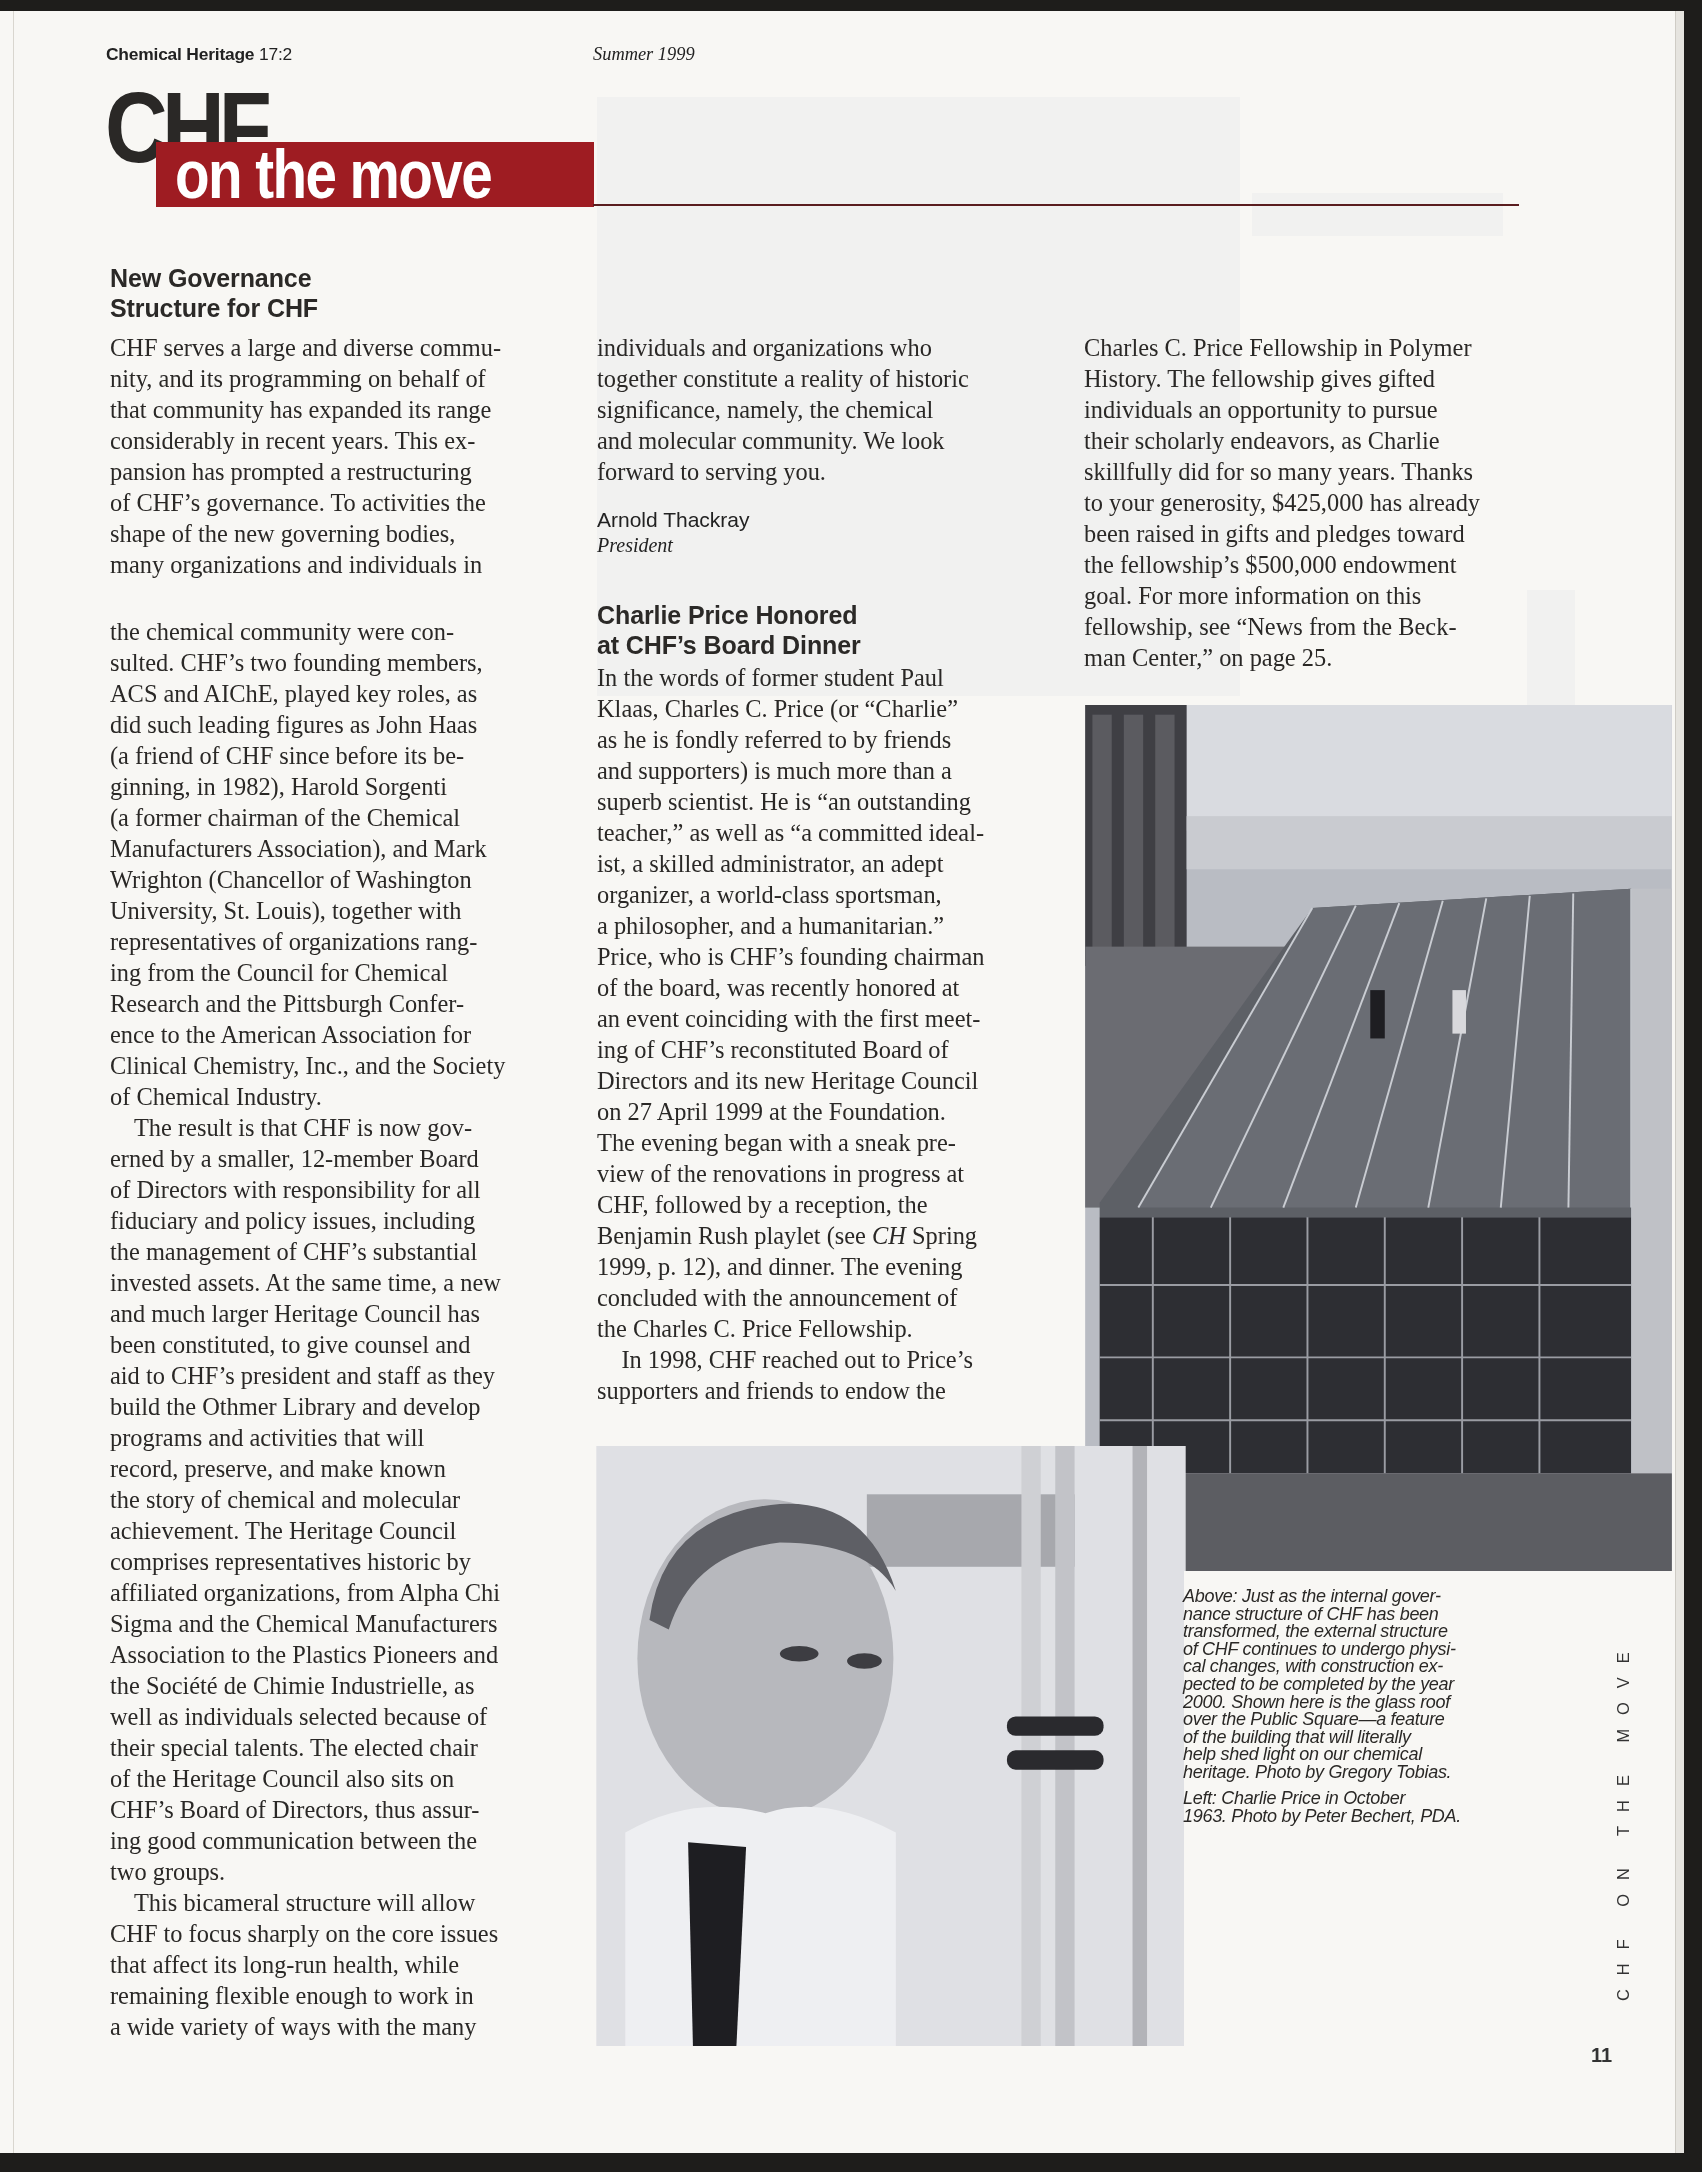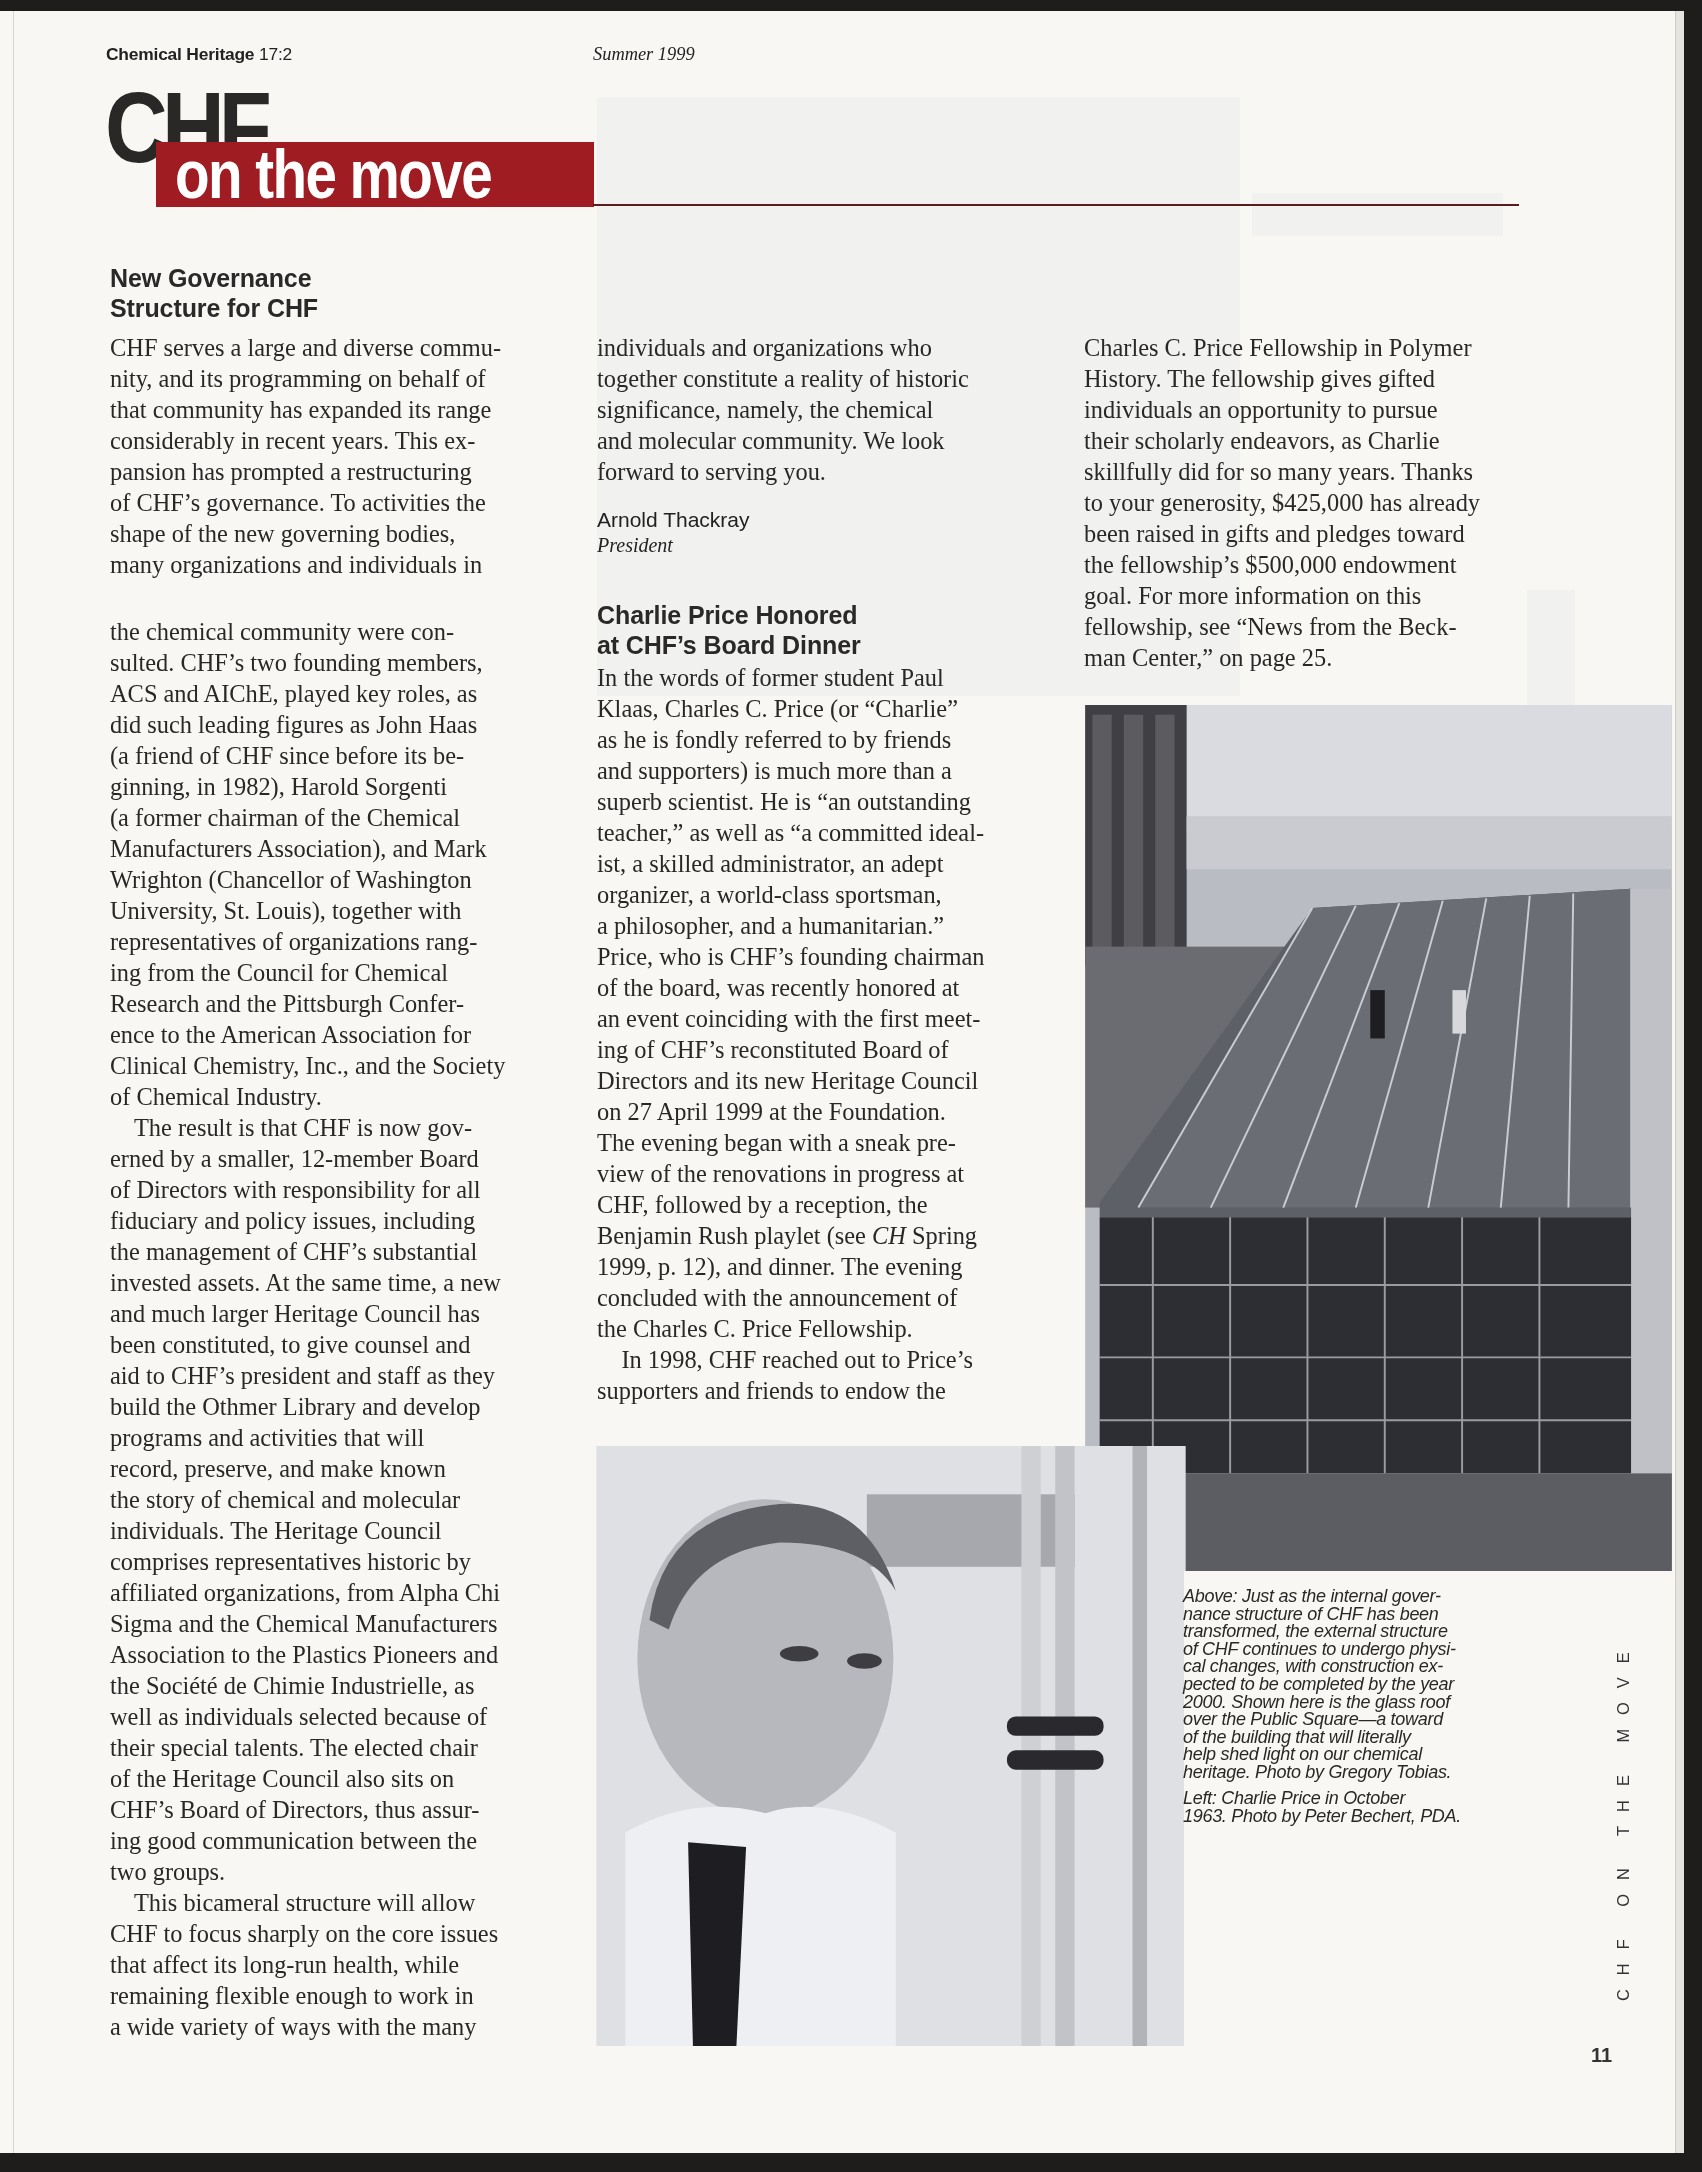--- a/index.html
+++ b/index.html
@@ -134,21 +134,21 @@
     <span class="line" style="white-space: pre;">fiduciary and policy issues, including</span>
     <span class="line" style="white-space: pre;">the management of CHF’s substantial</span>
     <span class="line" style="white-space: pre;">invested assets. At the same time, a new</span>
     <span class="line" style="white-space: pre;">and much larger Heritage Council has</span>
     <span class="line" style="white-space: pre;">been constituted, to give counsel and</span>
     <span class="line" style="white-space: pre;">aid to CHF’s president and staff as they</span>
     <span class="line" style="white-space: pre;">build the Othmer Library and develop</span>
     <span class="line" style="white-space: pre;">programs and activities that will</span>
     <span class="line" style="white-space: pre;">record, preserve, and make known</span>
     <span class="line" style="white-space: pre;">the story of chemical and molecular</span>
-    <span class="line" style="white-space: pre;">individuals. The Heritage Council</span>
+    <span class="line" style="white-space: pre;">achievement. The Heritage Council</span>
     <span class="line" style="white-space: pre;">comprises representatives historic by</span>
     <span class="line" style="white-space: pre;">affiliated organizations, from Alpha Chi</span>
     <span class="line" style="white-space: pre;">Sigma and the Chemical Manufacturers</span>
     <span class="line" style="white-space: pre;">Association to the Plastics Pioneers and</span>
     <span class="line" style="white-space: pre;">the Société de Chimie Industrielle, as</span>
     <span class="line" style="white-space: pre;">well as individuals selected because of</span>
     <span class="line" style="white-space: pre;">their special talents. The elected chair</span>
     <span class="line" style="white-space: pre;">of the Heritage Council also sits on</span>
     <span class="line" style="white-space: pre;">CHF’s Board of Directors, thus assur-</span>
     <span class="line" style="white-space: pre;">ing good communication between the</span>
@@ -282,21 +282,21 @@
 
 <div class="caption-box"></div>
 <div class="caption" id="caption">
     <span class="cl">Above: Just as the internal gover-</span>
     <span class="cl">nance structure of CHF has been</span>
     <span class="cl">transformed, the external structure</span>
     <span class="cl">of CHF continues to undergo physi-</span>
     <span class="cl">cal changes, with construction ex-</span>
     <span class="cl">pected to be completed by the year</span>
     <span class="cl">2000. Shown here is the glass roof</span>
-    <span class="cl">over the Public Square—a toward</span>
+    <span class="cl">over the Public Square—a feature</span>
     <span class="cl">of the building that will literally</span>
     <span class="cl">help shed light on our chemical</span>
     <span class="cl">heritage. Photo by Gregory Tobias.</span>
     <span class="gap"></span>
     <span class="cl">Left: Charlie Price in October</span>
     <span class="cl">1963. Photo by Peter Bechert, PDA.</span>
   </div>
 
 <div class="vertical-tag">CHF ON THE MOVE</div>
 

